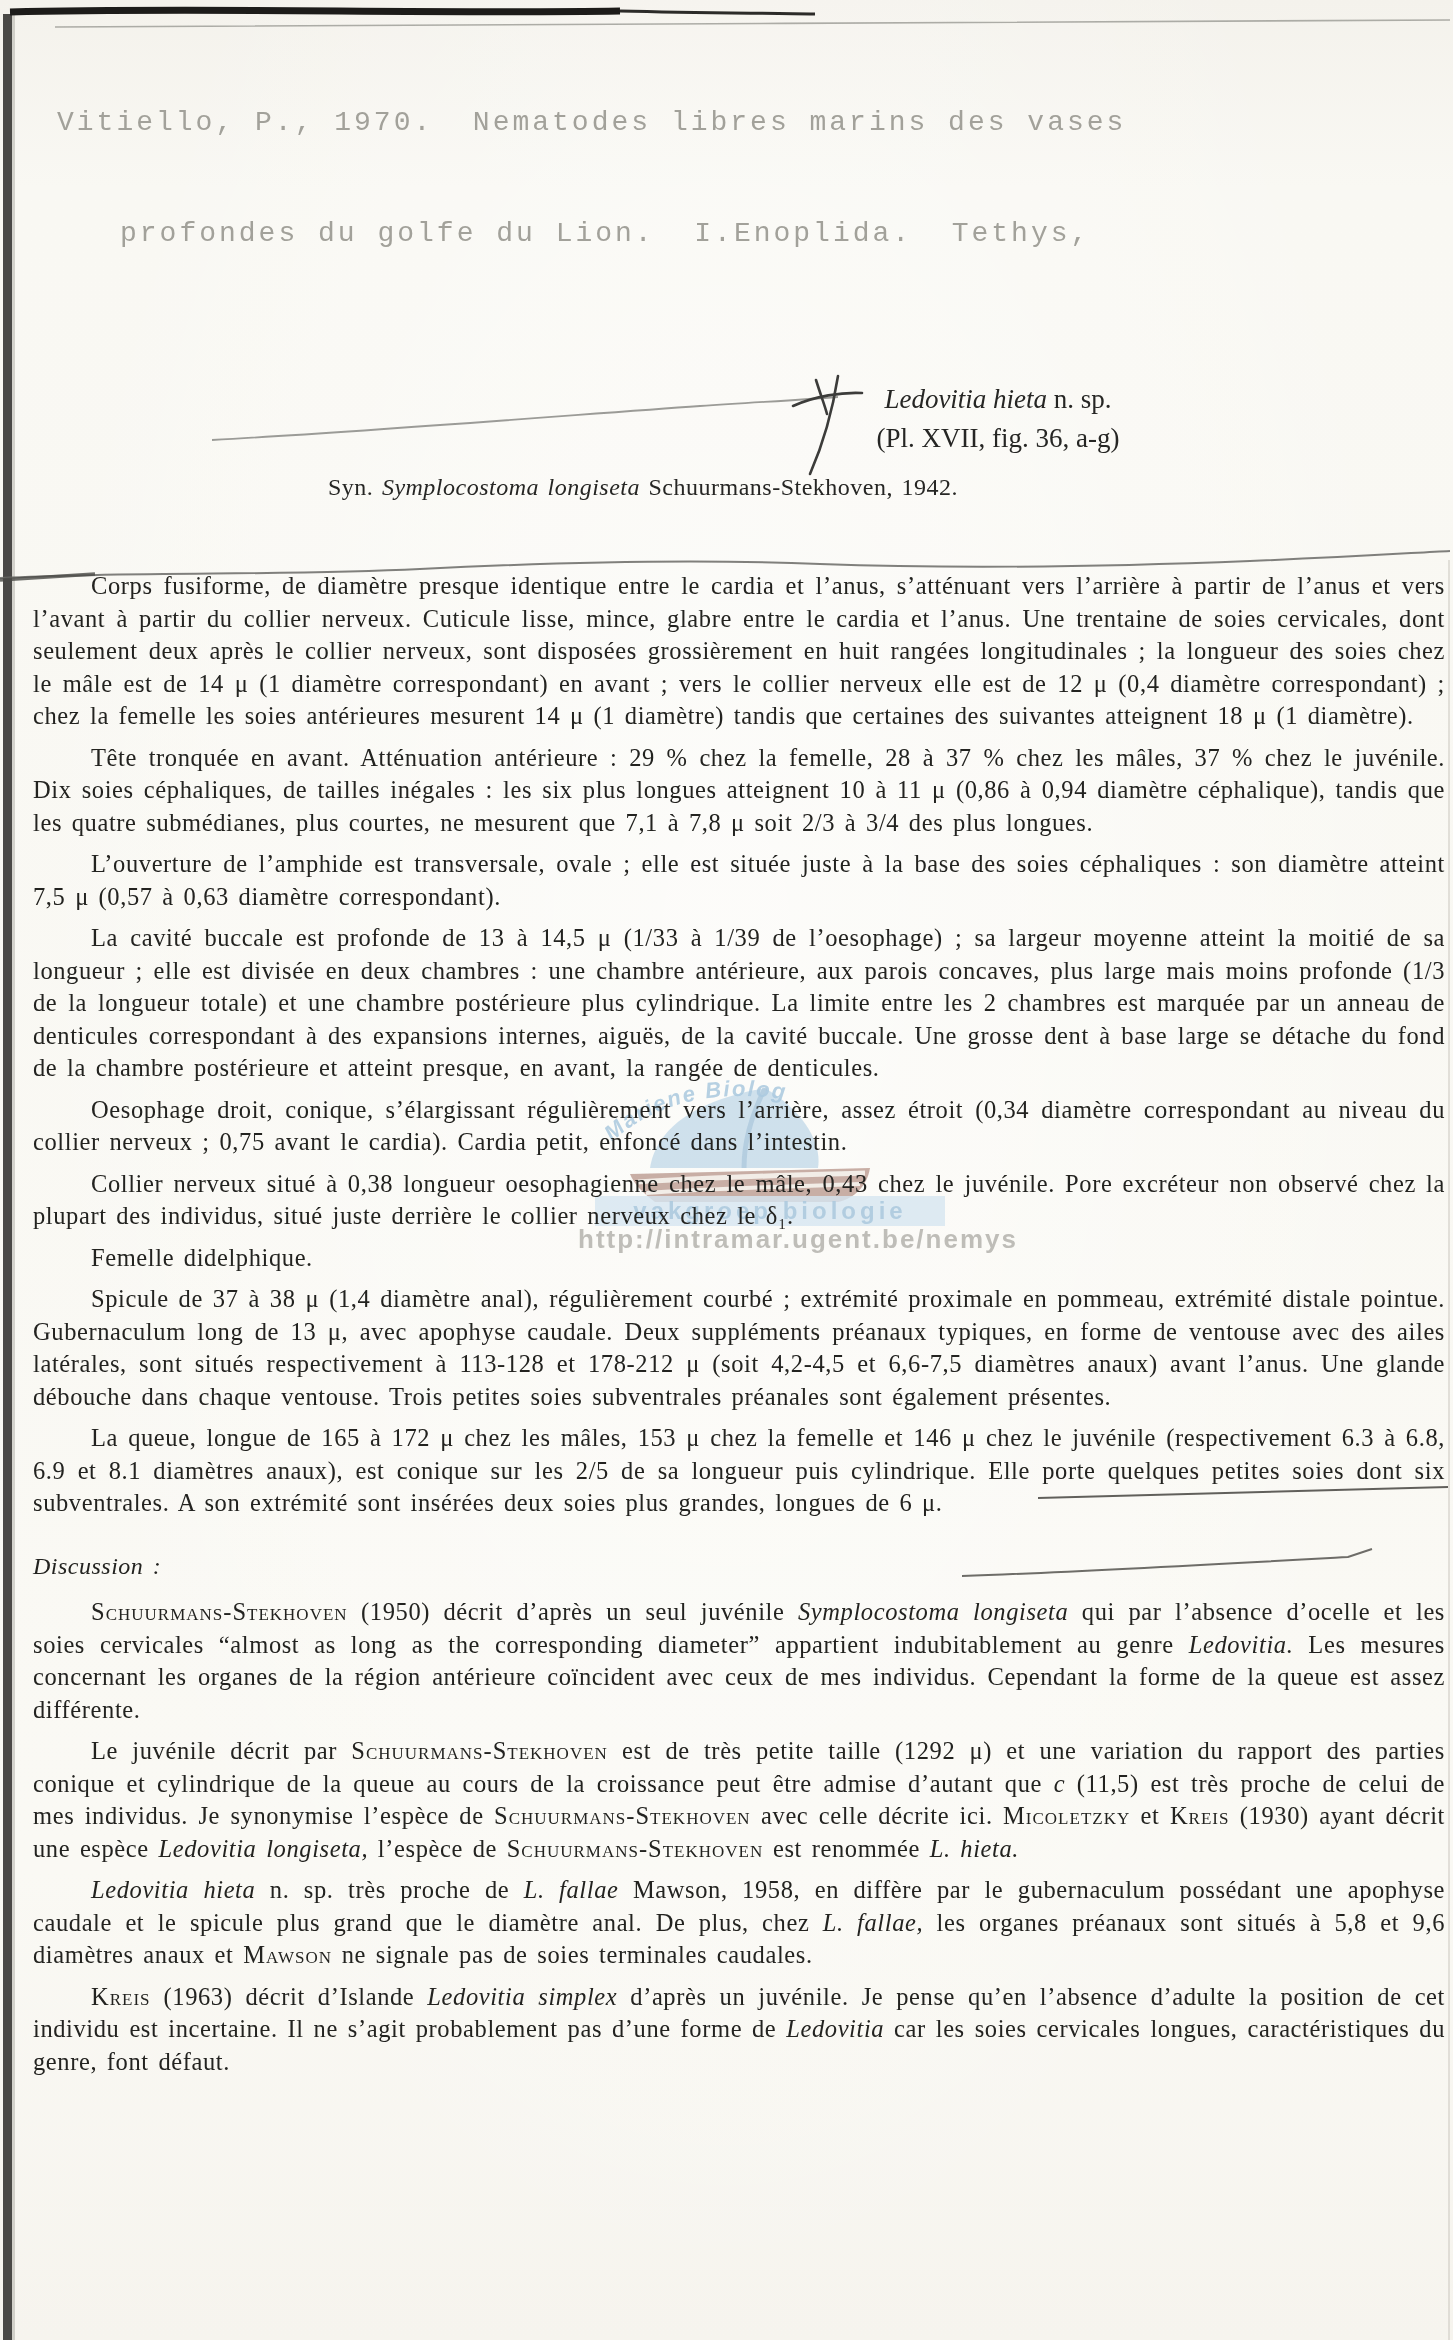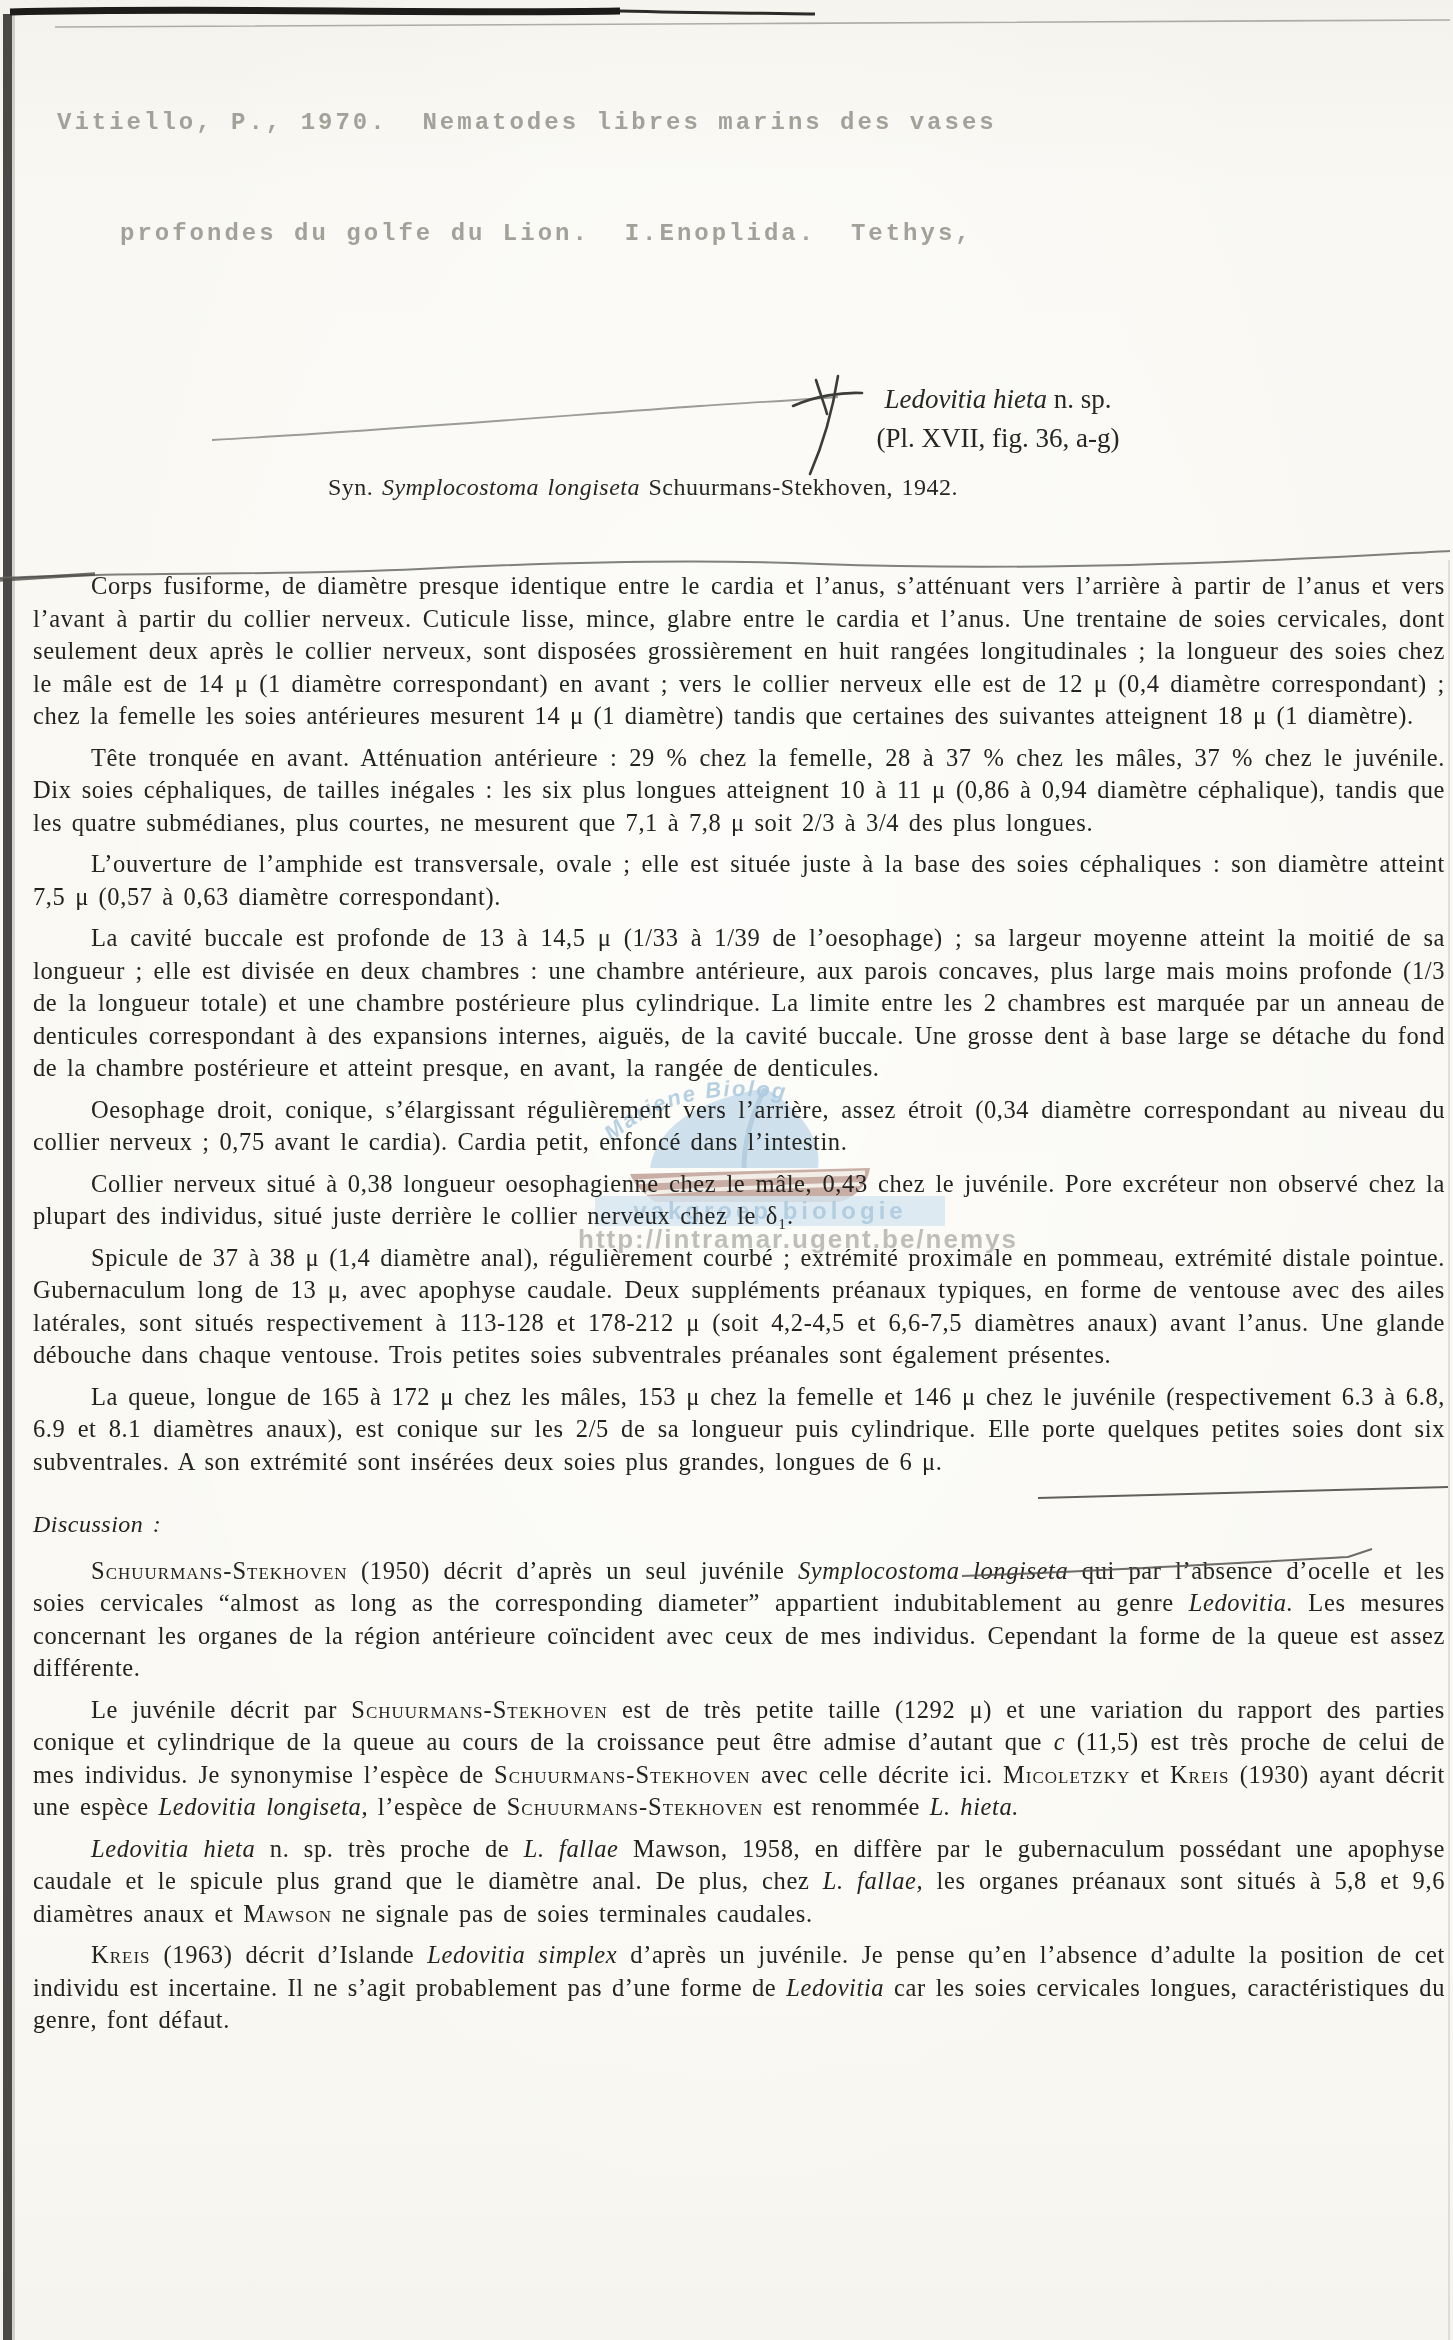--- a/index.html
+++ b/index.html
@@ -6,22 +6,22 @@
   .page{
     position:relative; width:1453px; height:2340px; overflow:hidden;
     background:
       radial-gradient(ellipse at 50% 40%, rgba(255,255,255,.55), rgba(255,255,255,0) 70%),
       linear-gradient(180deg,#f4f2ec 0%, #f9f8f3 8%, #faf9f4 80%, #f6f4ee 100%);
     font-family:"Liberation Serif", serif; color:#232321;
   }
   .artifacts{position:absolute;left:0;top:0;z-index:4;pointer-events:none;}
   .citation{
     position:absolute; top:30px; left:57px; z-index:2;
-    font-family:"Liberation Mono", monospace; font-size:24px; line-height:37px;
-    color:#a2a19a; letter-spacing:3px; white-space:pre;font-weight:bold;
+    font-family:"Liberation Mono", monospace; font-size:28px; line-height:37px;
+    color:#a2a19a; letter-spacing:3px; white-space:pre;
   }
   .citation .cont{padding-left:63px;}
   .title-block{
     position:absolute; top:380px; left:768px; width:460px; z-index:2;
     text-align:center; font-size:27px; line-height:39px; color:#262624;
   }
   .it{font-style:italic;}
   .syn-line{
     position:absolute; top:474px; left:33px; width:1220px; z-index:2;
     text-align:center; font-size:24px; letter-spacing:.5px; word-spacing:2px; color:#262624;
@@ -82,20 +82,21 @@
   </div>
 
   <div class="body-flow">
     <div>
         <p><span class="seg-normal">Corps fusiforme, de diamètre presque identique entre le cardia et l’anus, s’atténuant vers l’arrière à partir de l’anus et vers l’avant à partir du collier nerveux. Cuticule lisse, mince, glabre entre le cardia et l’anus. Une trentaine de soies cervicales, dont seulement deux après le collier nerveux, sont disposées grossièrement en huit rangées longitudinales ; la longueur des soies chez le mâle est de 14 μ (1 diamètre correspondant) en avant ; vers le collier nerveux elle est de 12 μ (0,4 diamètre correspondant) ; chez la femelle les soies antérieures mesurent 14 μ (1 diamètre) tandis que certaines des suivantes atteignent 18 μ (1 diamètre).</span></p>
         <p><span class="seg-normal">Tête tronquée en avant. Atténuation antérieure : 29 % chez la femelle, 28 à 37 % chez les mâles, 37 % chez le juvénile. Dix soies céphaliques, de tailles inégales : les six plus longues atteignent 10 à 11 μ (0,86 à 0,94 diamètre céphalique), tandis que les quatre submédianes, plus courtes, ne mesurent que 7,1 à 7,8 μ soit 2/3 à 3/4 des plus longues.</span></p>
         <p><span class="seg-normal">L’ouverture de l’amphide est transversale, ovale ; elle est située juste à la base des soies céphaliques : son diamètre atteint 7,5 μ (0,57 à 0,63 diamètre correspondant).</span></p>
         <p><span class="seg-normal">La cavité buccale est profonde de 13 à 14,5 μ (1/33 à 1/39 de l’oesophage) ; sa largeur moyenne atteint la moitié de sa longueur ; elle est divisée en deux chambres : une chambre antérieure, aux parois concaves, plus large mais moins profonde (1/3 de la longueur totale) et une chambre postérieure plus cylindrique. La limite entre les 2 chambres est marquée par un anneau de denticules correspondant à des expansions internes, aiguës, de la cavité buccale. Une grosse dent à base large se détache du fond de la chambre postérieure et atteint presque, en avant, la rangée de denticules.</span></p>
         <p><span class="seg-normal">Oesophage droit, conique, s’élargissant régulièrement vers l’arrière, assez étroit (0,34 diamètre correspondant au niveau du collier nerveux ; 0,75 avant le cardia). Cardia petit, enfoncé dans l’intestin.</span></p>
         <p><span class="seg-normal">Collier nerveux situé à 0,38 longueur oesophagienne chez le mâle, 0,43 chez le juvénile. Pore excréteur non observé chez la plupart des individus, situé juste derrière le collier nerveux chez le δ₁.</span></p>
+        <p><span class="seg-normal">Femelle didelphique.</span></p>
         <p><span class="seg-normal">Spicule de 37 à 38 μ (1,4 diamètre anal), régulièrement courbé ; extrémité proximale en pommeau, extrémité distale pointue. Gubernaculum long de 13 μ, avec apophyse caudale. Deux suppléments préanaux typiques, en forme de ventouse avec des ailes latérales, sont situés respectivement à 113-128 et 178-212 μ (soit 4,2-4,5 et 6,6-7,5 diamètres anaux) avant l’anus. Une glande débouche dans chaque ventouse. Trois petites soies subventrales préanales sont également présentes.</span></p>
         <p><span class="seg-normal">La queue, longue de 165 à 172 μ chez les mâles, 153 μ chez la femelle et 146 μ chez le juvénile (respectivement 6.3 à 6.8, 6.9 et 8.1 diamètres anaux), est conique sur les 2/5 de sa longueur puis cylindrique. Elle porte quelques petites soies dont six subventrales. A son extrémité sont insérées deux soies plus grandes, longues de 6 μ.</span></p>
       </div>
     <div class="discussion-heading">Discussion :</div>
     <div>
         <p><span class="seg-smallcaps">Schuurmans-Stekhoven</span><span class="seg-normal"> (1950) décrit d’après un seul juvénile </span><span class="seg-italic">Symplocostoma longiseta</span><span class="seg-normal"> qui par l’absence d’ocelle et les soies cervicales “almost as long as the corresponding diameter” appartient indubitablement au genre </span><span class="seg-italic">Ledovitia.</span><span class="seg-normal"> Les mesures concernant les organes de la région antérieure coïncident avec ceux de mes individus. Cependant la forme de la queue est assez différente.</span></p>
         <p><span class="seg-normal">Le juvénile décrit par </span><span class="seg-smallcaps">Schuurmans-Stekhoven</span><span class="seg-normal"> est de très petite taille (1292 μ) et une variation du rapport des parties conique et cylindrique de la queue au cours de la croissance peut être admise d’autant que </span><span class="seg-italic">c</span><span class="seg-normal"> (11,5) est très proche de celui de mes individus. Je synonymise l’espèce de </span><span class="seg-smallcaps">Schuurmans-Stekhoven</span><span class="seg-normal"> avec celle décrite ici. </span><span class="seg-smallcaps">Micoletzky</span><span class="seg-normal"> et </span><span class="seg-smallcaps">Kreis</span><span class="seg-normal"> (1930) ayant décrit une espèce </span><span class="seg-italic">Ledovitia longiseta,</span><span class="seg-normal"> l’espèce de </span><span class="seg-smallcaps">Schuurmans-Stekhoven</span><span class="seg-normal"> est renommée </span><span class="seg-italic">L. hieta.</span></p>
         <p><span class="seg-italic">Ledovitia hieta</span><span class="seg-normal"> n. sp. très proche de </span><span class="seg-italic">L. fallae</span><span class="seg-normal"> Mawson, 1958, en diffère par le gubernaculum possédant une apophyse caudale et le spicule plus grand que le diamètre anal. De plus, chez </span><span class="seg-italic">L. fallae,</span><span class="seg-normal"> les organes préanaux sont situés à 5,8 et 9,6 diamètres anaux et </span><span class="seg-smallcaps">Mawson</span><span class="seg-normal"> ne signale pas de soies terminales caudales.</span></p>
         <p><span class="seg-smallcaps">Kreis</span><span class="seg-normal"> (1963) décrit d’Islande </span><span class="seg-italic">Ledovitia simplex</span><span class="seg-normal"> d’après un juvénile. Je pense qu’en l’absence d’adulte la position de cet individu est incertaine. Il ne s’agit probablement pas d’une forme de </span><span class="seg-italic">Ledovitia</span><span class="seg-normal"> car les soies cervicales longues, caractéristiques du genre, font défaut.</span></p>
       </div>

